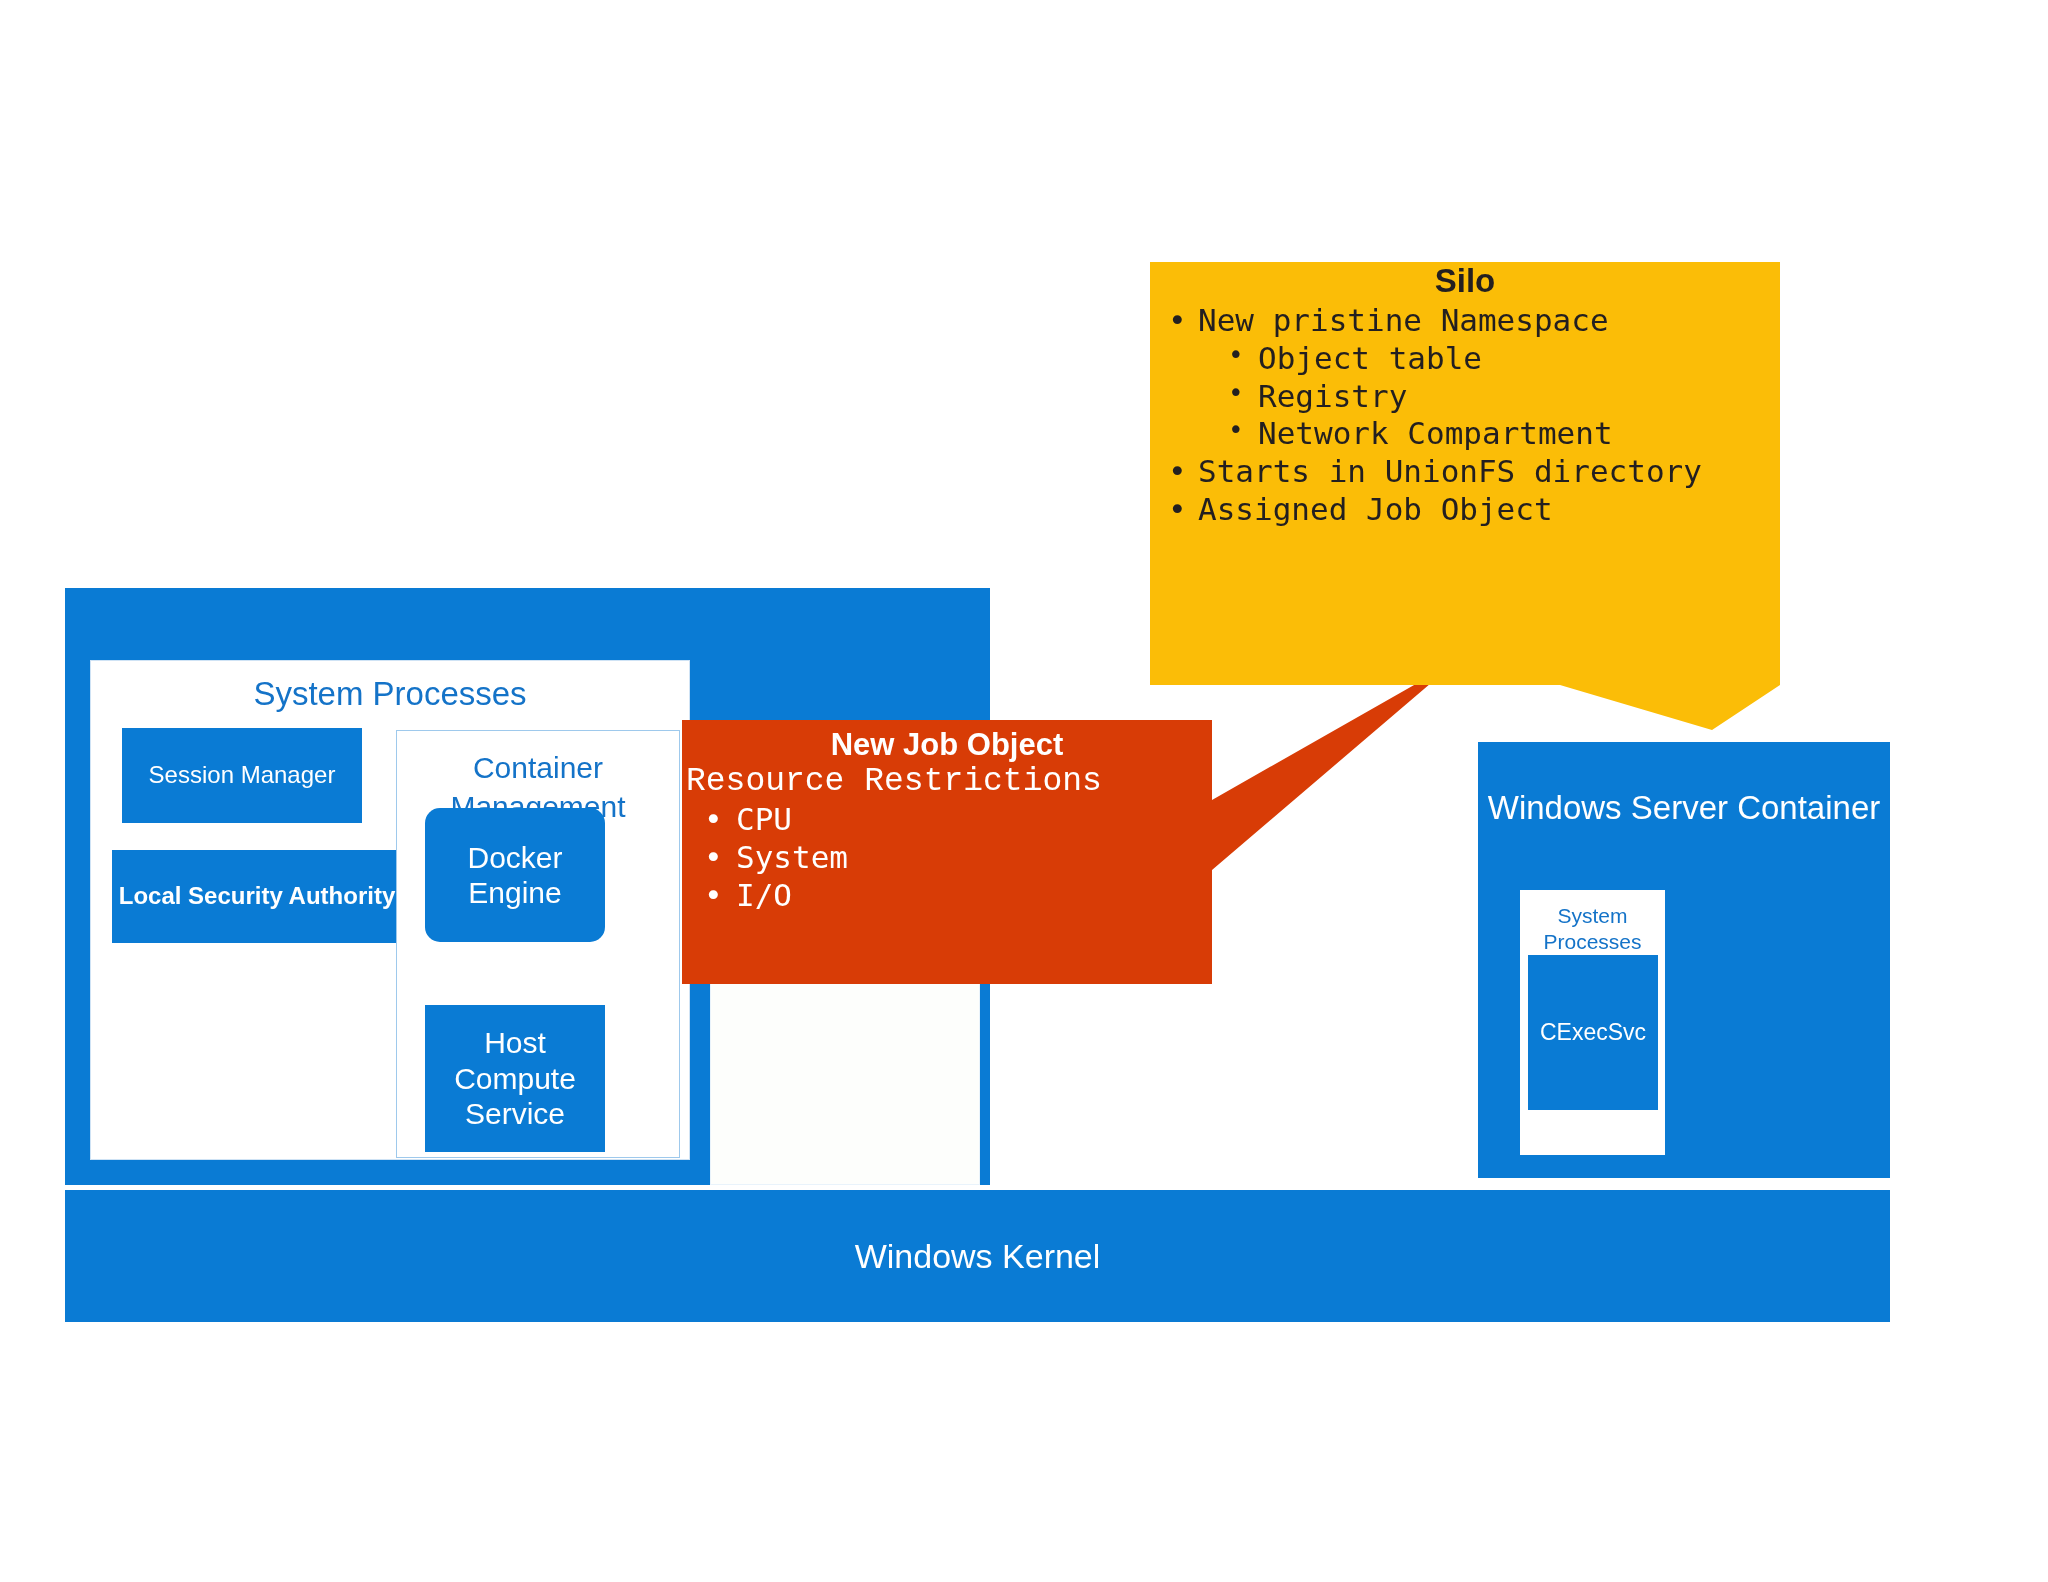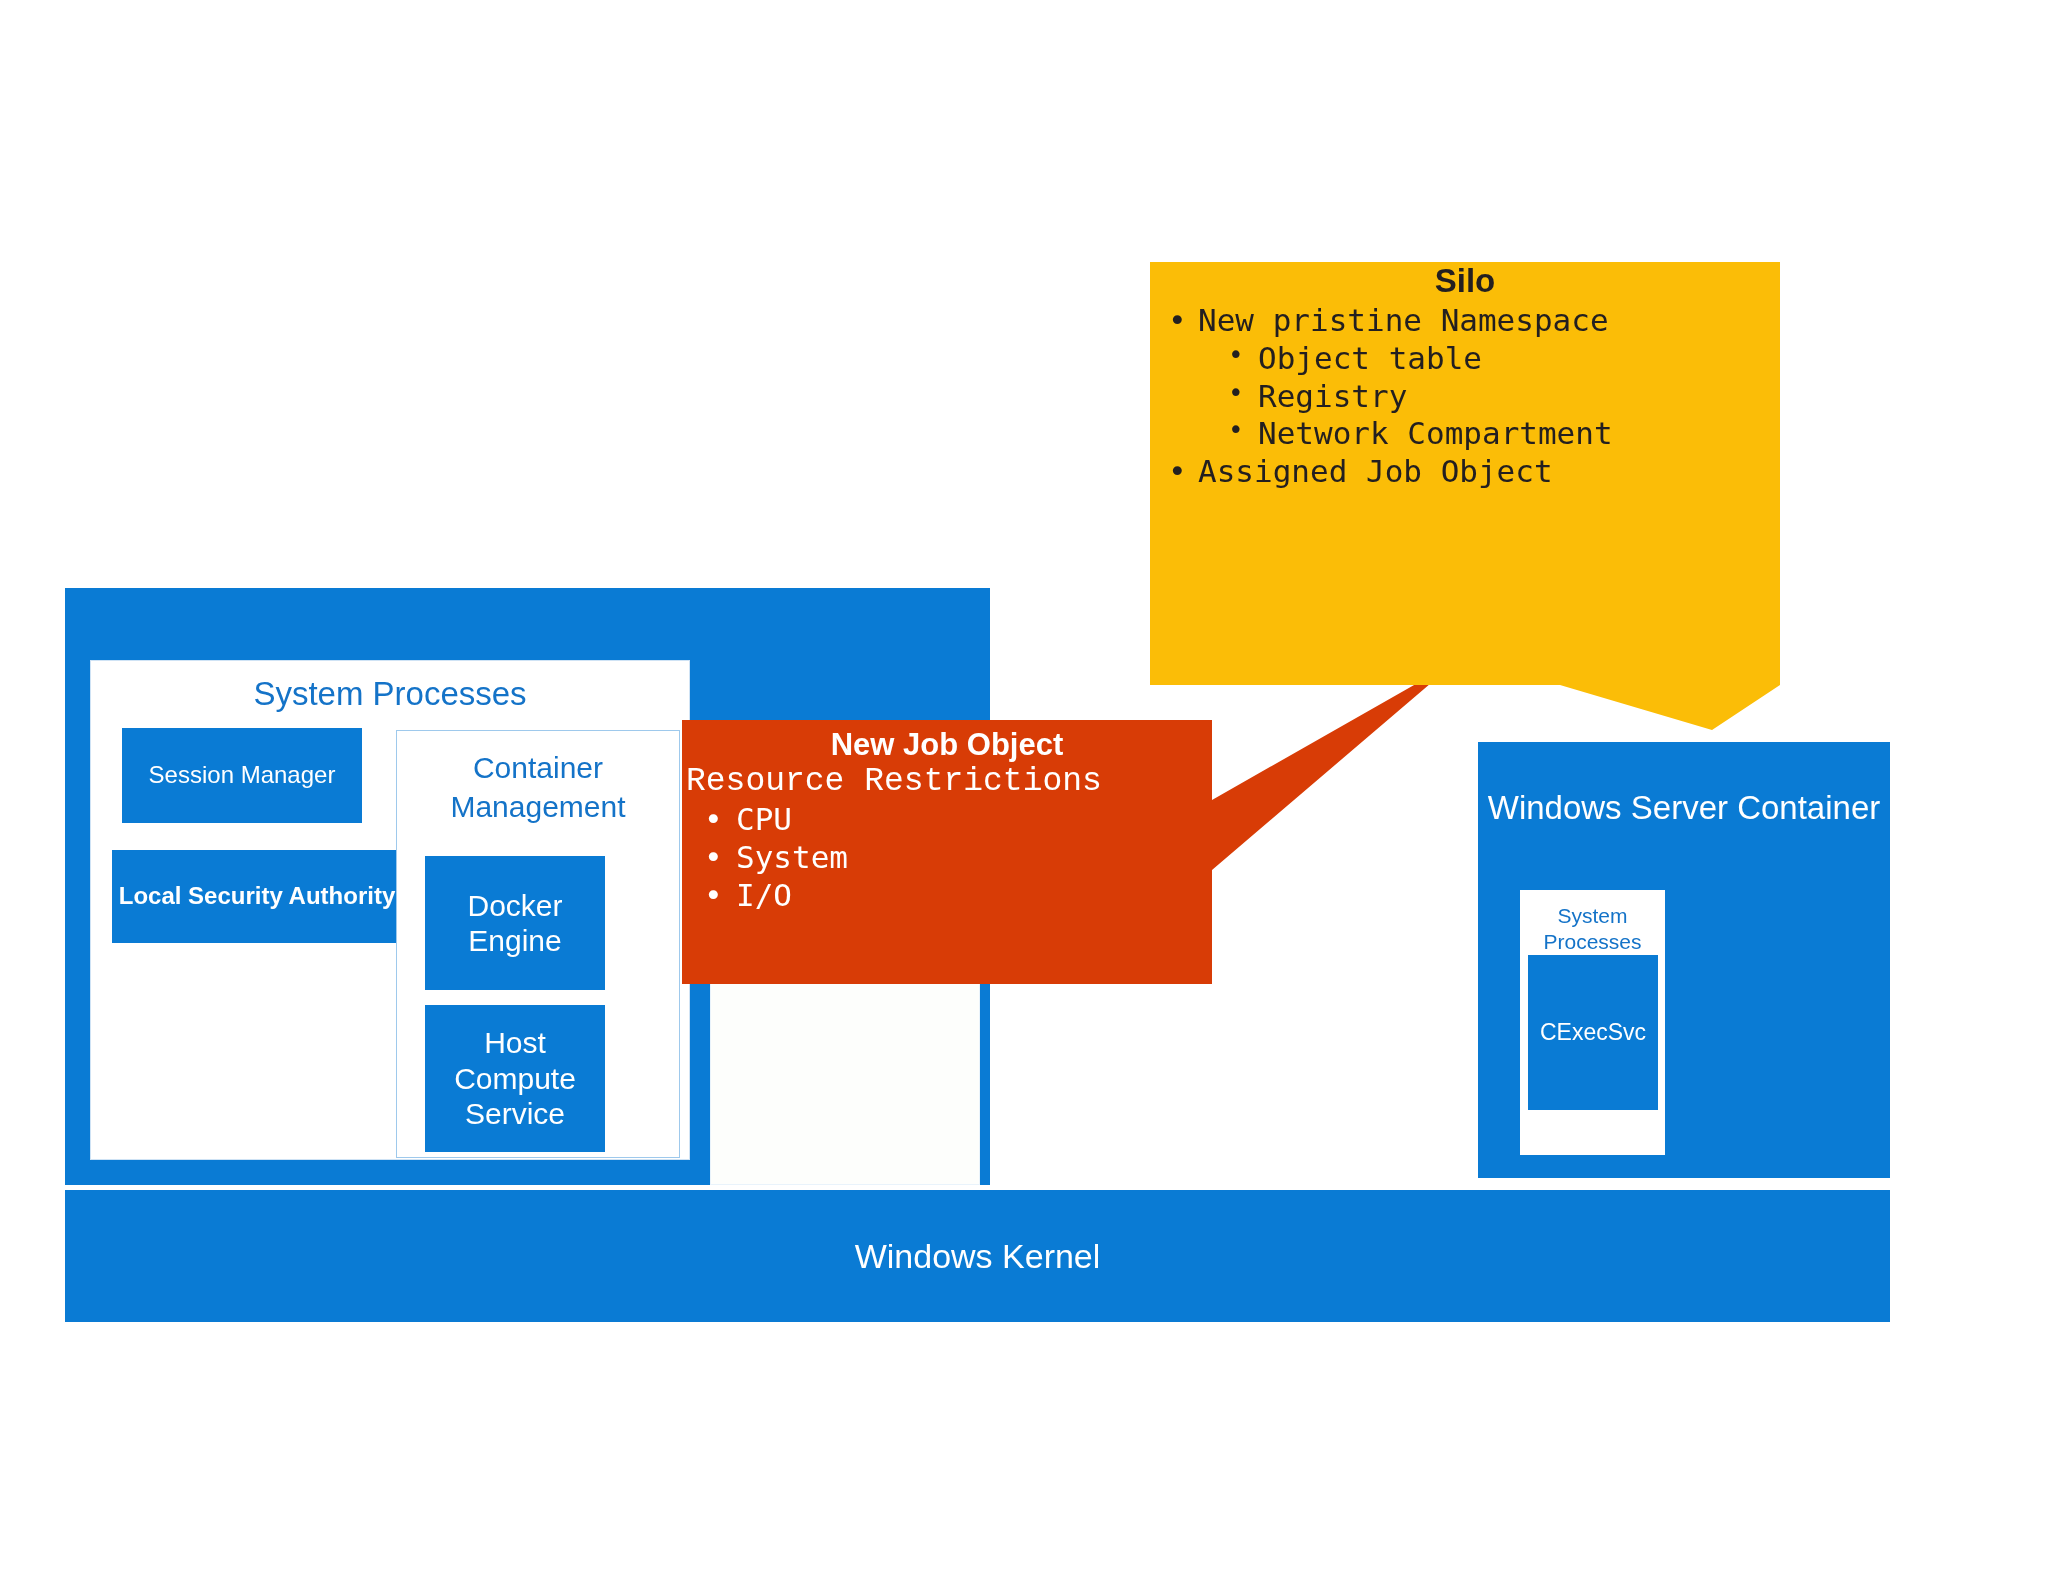--- a/index.html
+++ b/index.html
@@ -73,22 +73,23 @@
   }
   #container-management-label {
     position: absolute;
     left: 396px; top: 748px; width: 284px;
     text-align: center;
     font-size: 30px;
     color: #1473c8;
     line-height: 1.3;
   }
   #docker-engine {
-    left: 425px; top: 856px; width: 180px; height: 134px;
+    left: 425px; top: 808px; width: 180px; height: 134px;
     font-size: 30px;
+    border-radius: 15px;
   }
   #host-compute-service {
     left: 425px; top: 1005px; width: 180px; height: 147px;
     font-size: 30px;
   }
 
   
   #occluded-panel {
     left: 710px; top: 968px; width: 270px; height: 217px;
     background: #fdfefc;
@@ -254,20 +255,21 @@
     <polygon points="1150,262 1780,262 1780,685 1712,730 1560,685 1150,685" fill="#fbbd07"></polygon>
   </svg>
 
   <div id="silo-callout">
     <div id="silo-title">Silo</div>
     <ul class="mono-list" id="silo-bullets">
       <li>New pristine Namespace</li>
       <li class="sub">Object table</li>
       <li class="sub">Registry</li>
       <li class="sub">Network Compartment</li>
+      <li>Starts in UnionFS directory</li>
       <li>Assigned Job Object</li>
     </ul>
   </div>
 
   <div id="job-callout">
     <div id="job-title">New Job Object</div>
     <div id="job-subtitle">Resource Restrictions</div>
     <ul class="mono-list" id="job-bullets">
       <li>CPU</li>
       <li>System</li>

